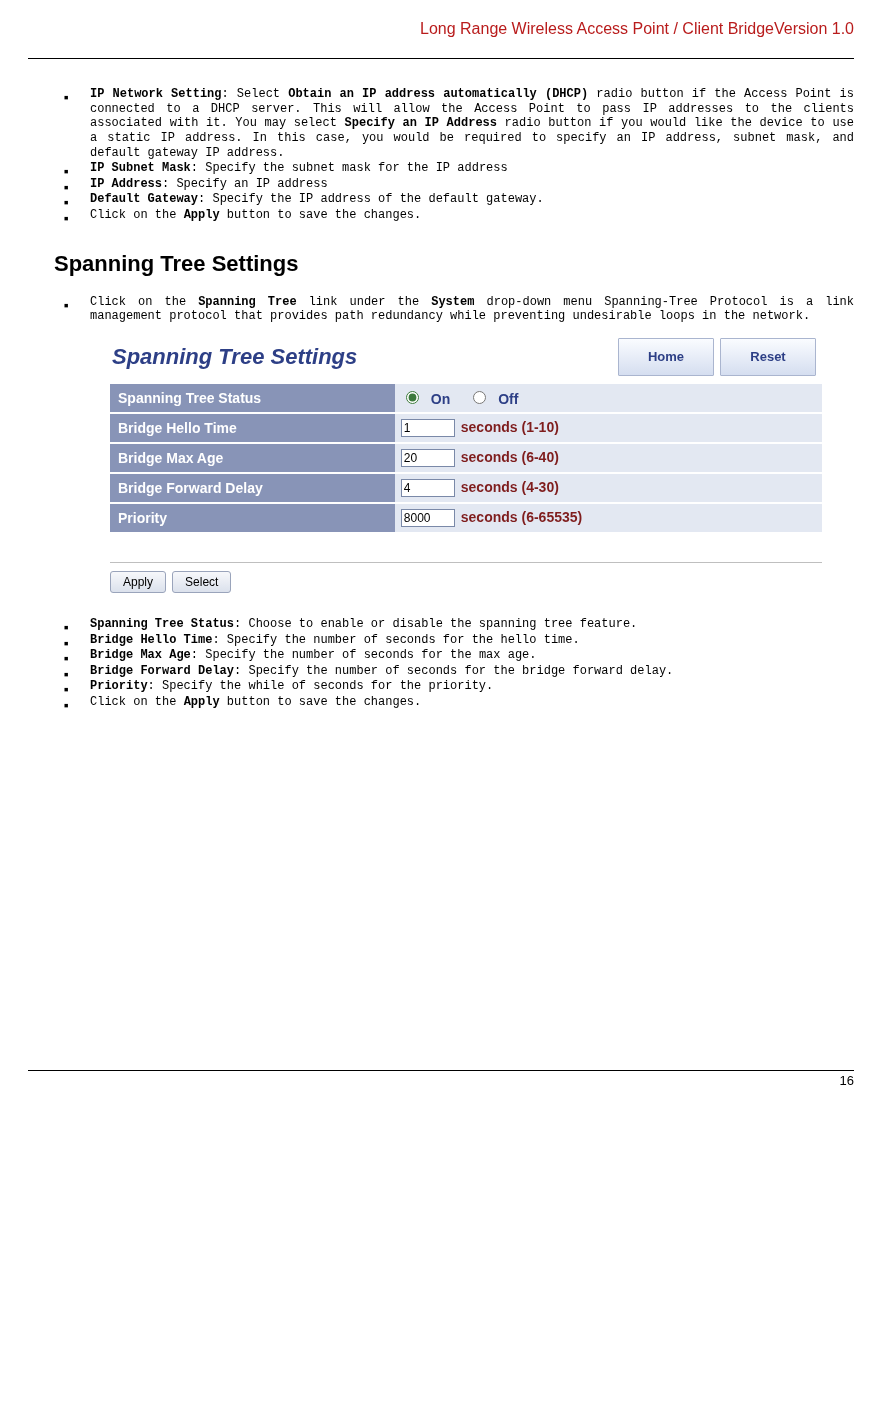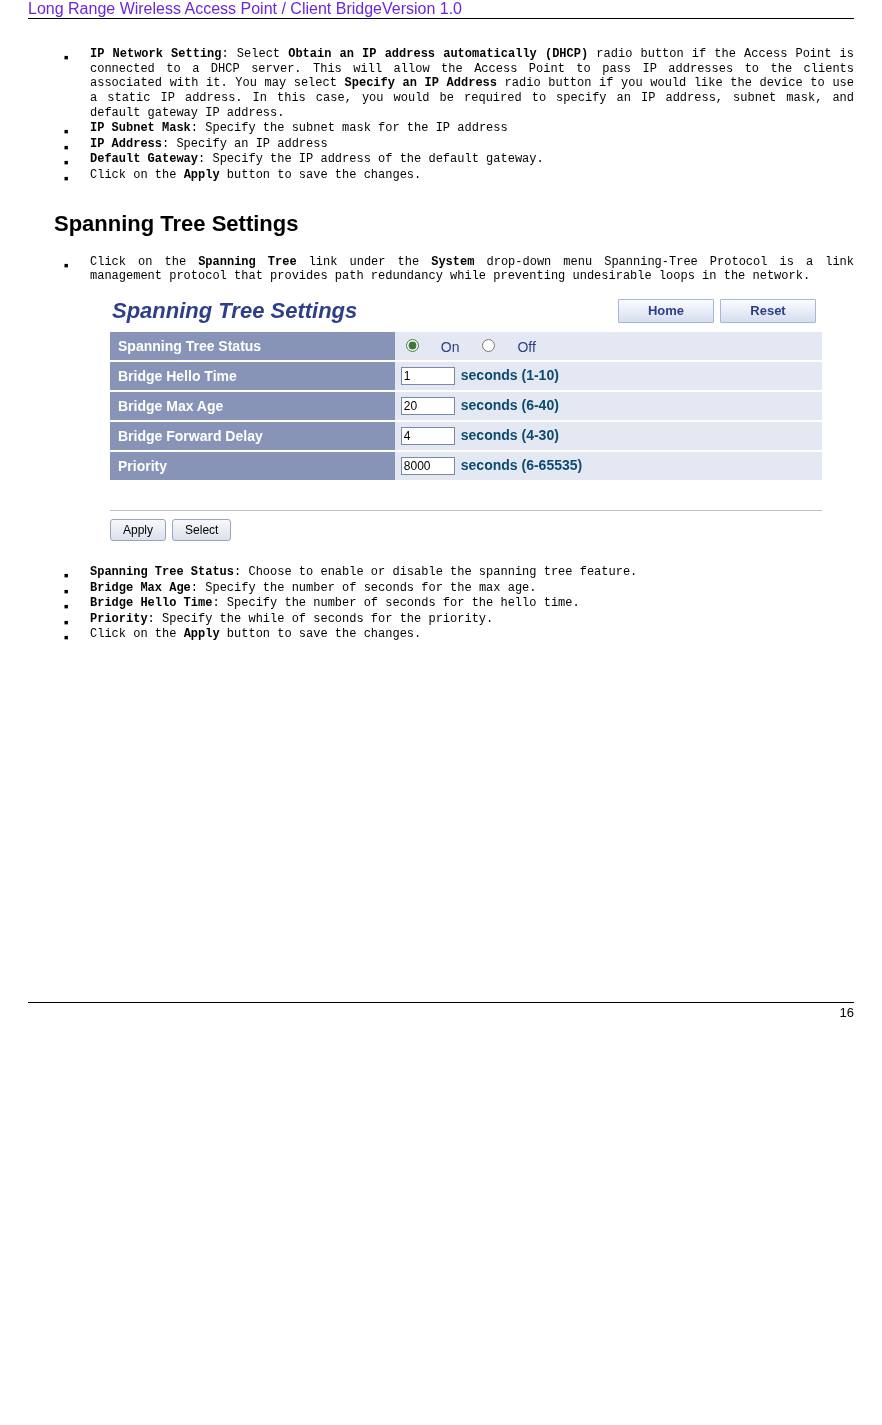--- a/index.html
+++ b/index.html
@@ -9,24 +9,24 @@
     font-family: Arial, Helvetica, sans-serif;
     color: #000;
     width: 882px;
   }
   .page {
     width: 882px;
     padding: 0 28px 20px 28px;
   }
   .header-line {
     display: flex;
-    justify-content: flex-start;
+    justify-content: flex-end;
     font-size: 16px;
-    color: #6d28d9;
-    padding: 0 0;
+    color: #b91c1c;
+    padding: 20px 0;
   }
   hr.rule {
     border: none;
     border-top: 1.5px solid #000;
     margin: 0 0 28px 0;
   }
   hr.foot-rule {
     border: none;
     border-top: 1.5px solid #000;
     margin: 0;
@@ -77,21 +77,21 @@
   .shot-title {
     color: #2d3f86;
     font-weight: bold;
     font-size: 22px;
     font-style: italic;
     font-family: "Trebuchet MS", Arial, sans-serif;
   }
   .shot-buttons { display: flex; gap: 6px; }
   .nav-btn {
     width: 96px;
-    height: 24px;
+    height: 38px;
     background: linear-gradient(#fafcff, #d5def0);
     border: 1px solid #aab5cf;
     color: #2d3f86;
     font-weight: bold;
     font-size: 13px;
     display: flex;
     align-items: center;
     justify-content: center;
     border-radius: 1px;
   }
@@ -148,22 +148,22 @@
     align-items: center;
   }
   .footer {
     margin-top: 360px;
   }
   .page-num {
     text-align: right;
     font-size: 13px;
     padding-top: 2px;
   }
-  .radio-lbl { color:#2d3f86; font-weight:normal; margin-left:20px; margin-right:14px; }
-  .unit { color:#0c4a6e; font-weight:bold; margin-left:6px; }
+  .radio-lbl { color:#2d3f86; font-weight:bold; margin-left:10px; margin-right:14px; }
+  .unit { color:#7f1d1d; font-weight:bold; margin-left:6px; }
 </style>
 </head>
 <body>
 
 <div class="page">
 
   <div class="header-line">
     <span>Long Range Wireless Access Point / Client Bridge</span>
     <span>Version 1.0</span>
   </div>
@@ -225,22 +225,23 @@
       </tbody>
         </table>
       <div class="shot-footer">
         <div class="sm-btn">Apply</div>
         <div class="sm-btn">Select</div>
       </div>
     </div>
 
     <ul class="bullets">
       <li><b>Spanning Tree Status</b><span>: Choose to enable or disable the spanning tree feature.</span></li>
+      <li><b>Bridge Hello Time</b><span>: Specify the number of seconds for the hello time.</span></li>
       <li><b>Bridge Max Age</b><span>: Specify the number of seconds for the max age.</span></li>
-      <li><b>Bridge Hello Time</b><span>: Specify the number of seconds for the hello time.</span></li>
+      <li><b>Bridge Forward Delay</b><span>: Specify the number of seconds for the bridge forward delay.</span></li>
       <li><b>Priority</b><span>: Specify the while of seconds for the priority.</span></li>
       <li><span>Click on the </span><b>Apply</b><span> button to save the changes.</span></li>
     </ul>
 
   </div>
 
   <div class="footer">
     <hr class="foot-rule">
     <div class="page-num">16</div>
   </div>

